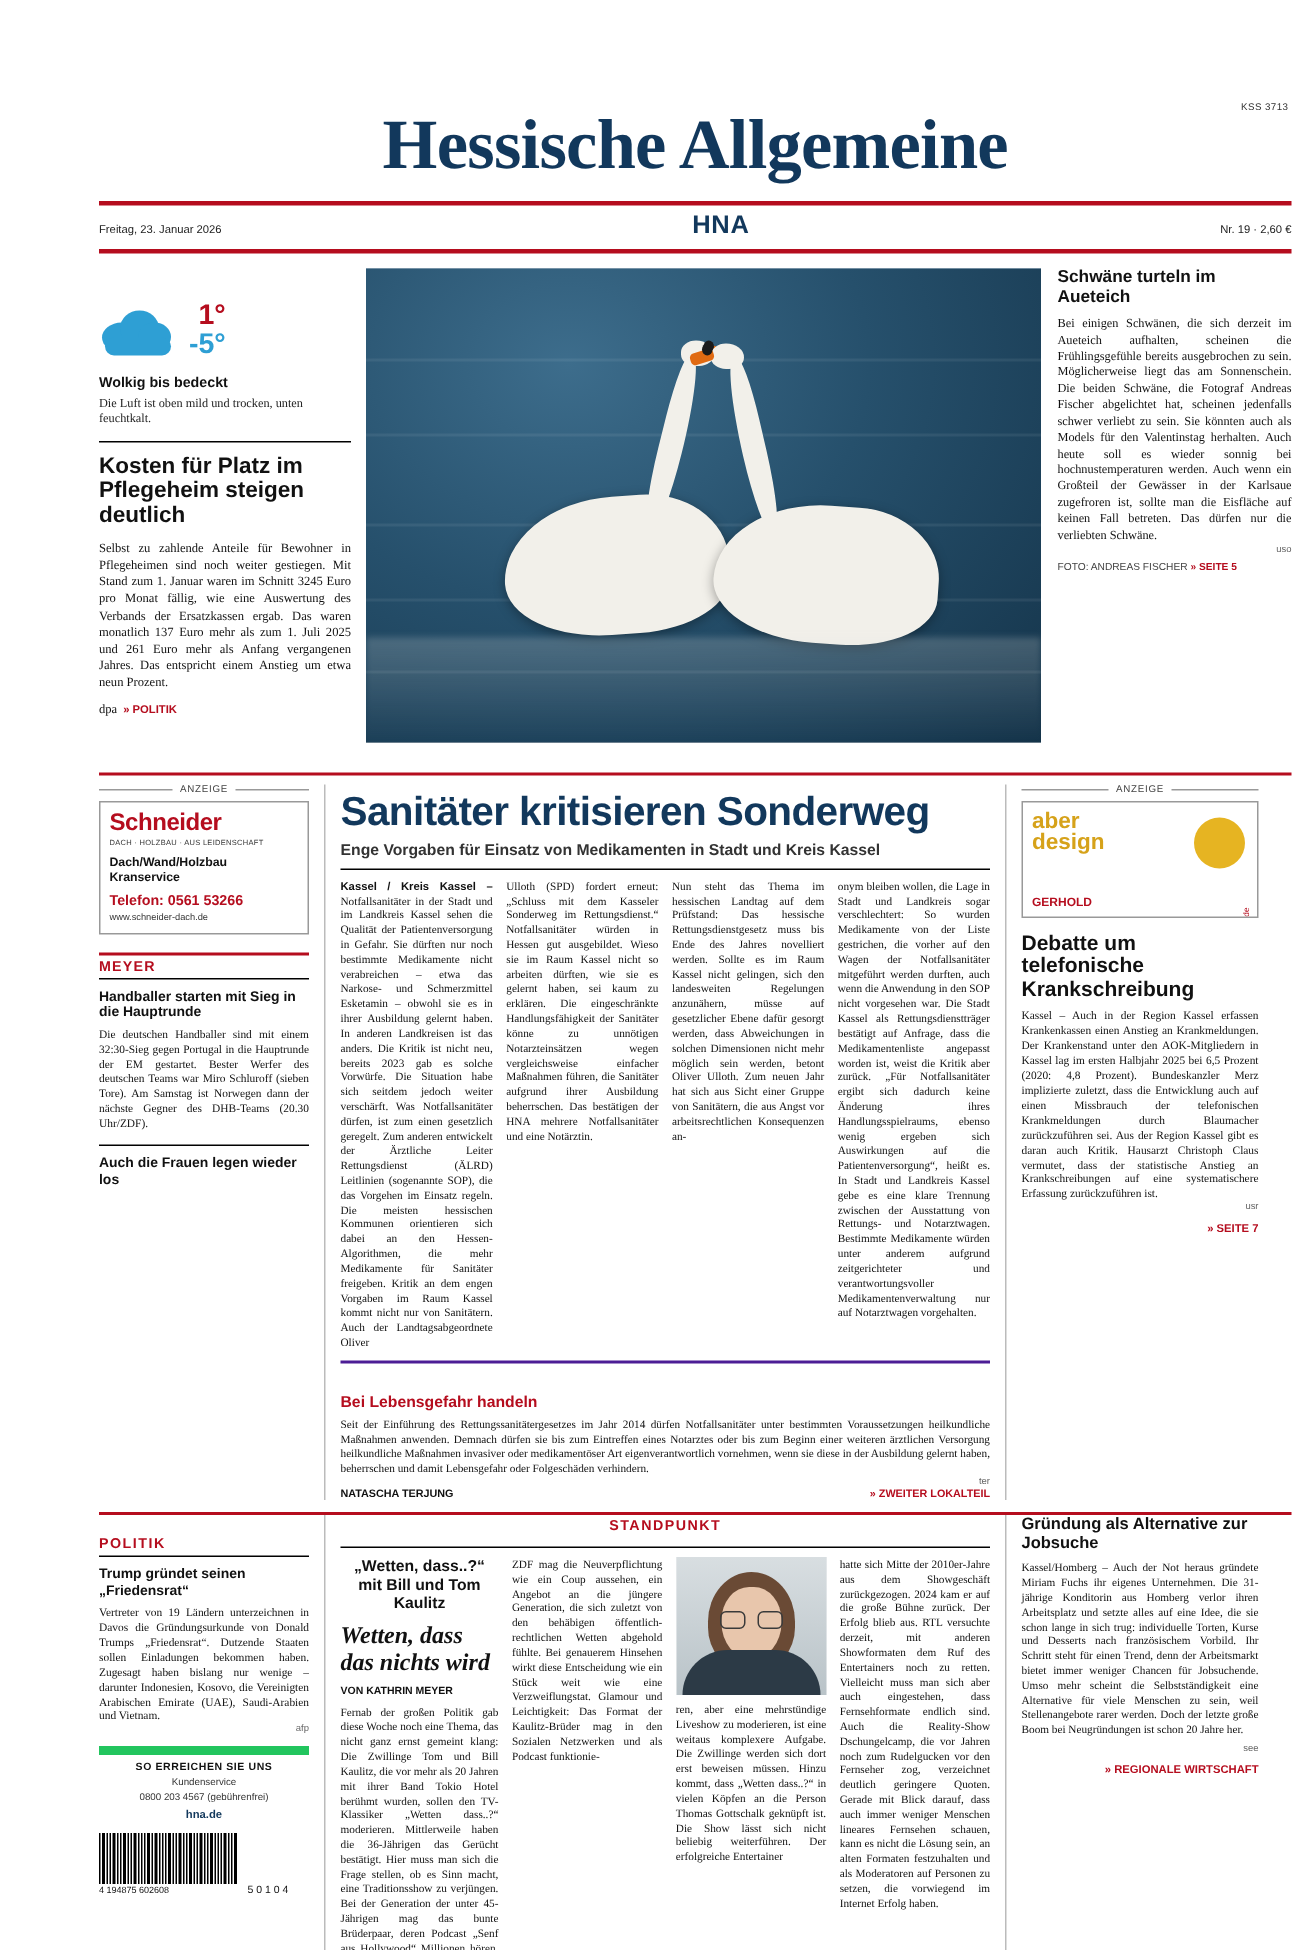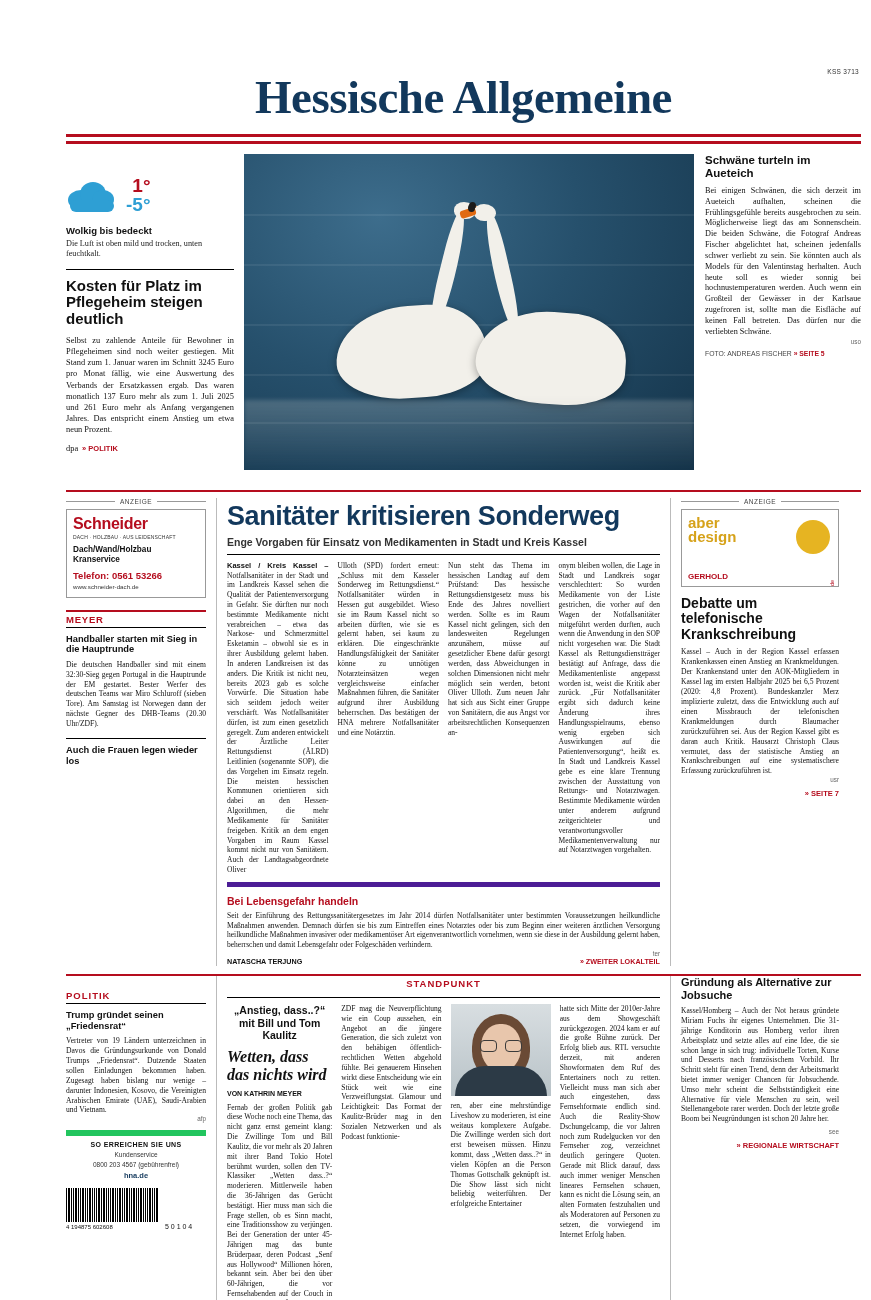--- a/index.html
+++ b/index.html
@@ -96,21 +96,21 @@
   .big-sub { font-family:"Liberation Sans",sans-serif; font-weight:700; font-size:10.5px; color:#333; margin-top:5px; }
   .rule-blk { height:1px; background:#000; margin-top:6px; }
 
   .cols3 { display:flex; gap:9px; margin-top:6px; }
   .cols3 > div { flex:1; }
   .art { font-size:7.5px; line-height:1.31; text-align:justify; hyphens:auto; }
   .art b.lead { font-family:"Liberation Sans",sans-serif; font-weight:700; }
   .art p { margin:0 0 0 0; text-indent:7px; }
   .art p.first { text-indent:0; }
 
-  .box { border-top:5px solid #4c1d95; margin-top:7px; padding-top:8px; }
+  .box { border-top:2px solid #4c1d95; margin-top:7px; padding-top:20px; }
   .box-head { font-family:"Liberation Sans",sans-serif; font-weight:700; font-size:10.5px; color:#b50d1e; }
   .box-body { font-size:7.5px; line-height:1.31; text-align:justify; margin-top:4px; }
   .byline { font-family:"Liberation Sans",sans-serif; font-weight:700; font-size:7.2px; }
   .more { font-family:"Liberation Sans",sans-serif; font-weight:700; font-size:7.2px; color:#b50d1e; }
 
   
   .ad-young { border:1px solid #999; margin-top:4px; height:78px; position:relative; overflow:hidden; background:#fff; }
   .yd-text { position:absolute; left:6px; top:6px; font-family:"Liberation Sans",sans-serif; font-weight:700; font-size:15px; color:#d6a21a; line-height:.95; }
   .yd-circ { position:absolute; right:8px; top:10px; width:34px; height:34px; border-radius:50%; background:#e6b422; }
   .yd-foot { position:absolute; left:6px; bottom:5px; font-family:"Liberation Sans",sans-serif; font-weight:700; font-size:8px; color:#b50d1e; }
@@ -158,20 +158,25 @@
 </head>
 <body>
 
 <div class="page">
 
   <div class="kss">KSS 3713</div>
   <div class="masthead">
     <h1>Hessische Allgemeine</h1>
   </div>
   <div class="mast-rule"></div>
+  <div class="mast-row">
+    <div class="mast-date">Freitag, 23. Januar 2026</div>
+    <div class="hna-logo">HNA</div>
+    <div class="mast-issue">Nr. 19  ·  2,60 €</div>
+  </div>
   <div class="mast-rule2"></div>
 
   <div class="topband">
 
     <div class="col-left">
       <div class="weather">
         <div class="cloud-icon">
           <span class="c1" style="left:2px;top:14px;width:26px;height:20px;"></span>
           <span class="c1" style="left:14px;top:6px;width:26px;height:24px;"></span>
           <span class="c1" style="left:26px;top:14px;width:22px;height:19px;"></span>
@@ -381,21 +386,21 @@
         </div>
         <div class="bc-num">5 0 1 0 4</div>
       </div>
     </div>
 
     <div class="b-col2">
       <div class="standpunkt-lbl">STANDPUNKT</div>
       <div class="rule-blk"></div>
       <div class="cols3">
         <div style="flex:1.05;">
-          <div class="quote-head">„Anstieg, dass..?“ mit Bill und Tom Kaulitz</div>
+          <div class="quote-head">„Wetten, dass..?“ mit Bill und Tom Kaulitz</div>
           <div class="kolumne-title">Wetten, dass das nichts wird</div>
           <div class="kolumne-by">VON KATHRIN MEYER</div>
           <div class="art" style="margin-top:6px;">
             <p class="first">Fernab der großen Politik gab diese Woche noch eine Thema, das nicht ganz ernst gemeint klang: Die Zwillinge Tom und Bill Kaulitz, die vor mehr als 20 Jahren mit ihrer Band Tokio Hotel berühmt wurden, sollen den TV-Klassiker „Wetten dass..?“ moderieren. Mittlerweile haben die 36-Jährigen das Gerücht bestätigt. Hier muss man sich die Frage stellen, ob es Sinn macht, eine Traditionsshow zu verjüngen.
 Bei der Generation der unter 45-Jährigen mag das bunte Brüderpaar, deren Podcast „Senf aus Hollywood“ Millionen hören, bekannt sein. Aber bei den über 60-Jährigen, die vor Fernsehabenden auf der Couch in „Wetten dass..?“-Überlänge um die Ohren geschlagen haben, sind bind mit den Zwillingen weniger vertraut. Aus Sicht des</p>
           </div>
         </div>
         <div class="art">
           <p class="first">ZDF mag die Neuverpflichtung wie ein Coup aussehen, ein Angebot an die jüngere Generation, die sich zuletzt von den behäbigen öffentlich-rechtlichen Wetten abgehold fühlte. Bei genauerem Hinsehen wirkt diese Entscheidung wie ein Stück weit wie eine Verzweiflungstat.
 Glamour und Leichtigkeit: Das Format der Kaulitz-Brüder mag in den Sozialen Netzwerken und als Podcast funktionie-</p>

